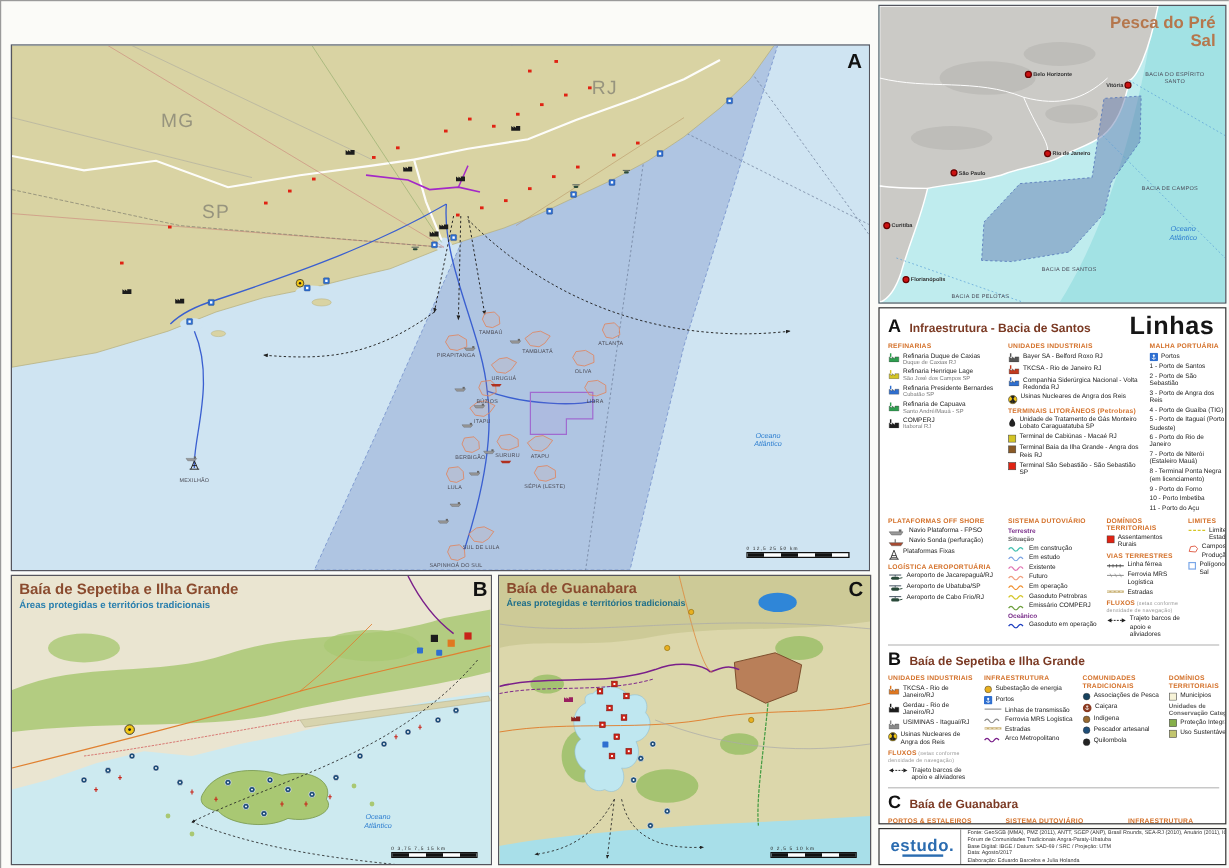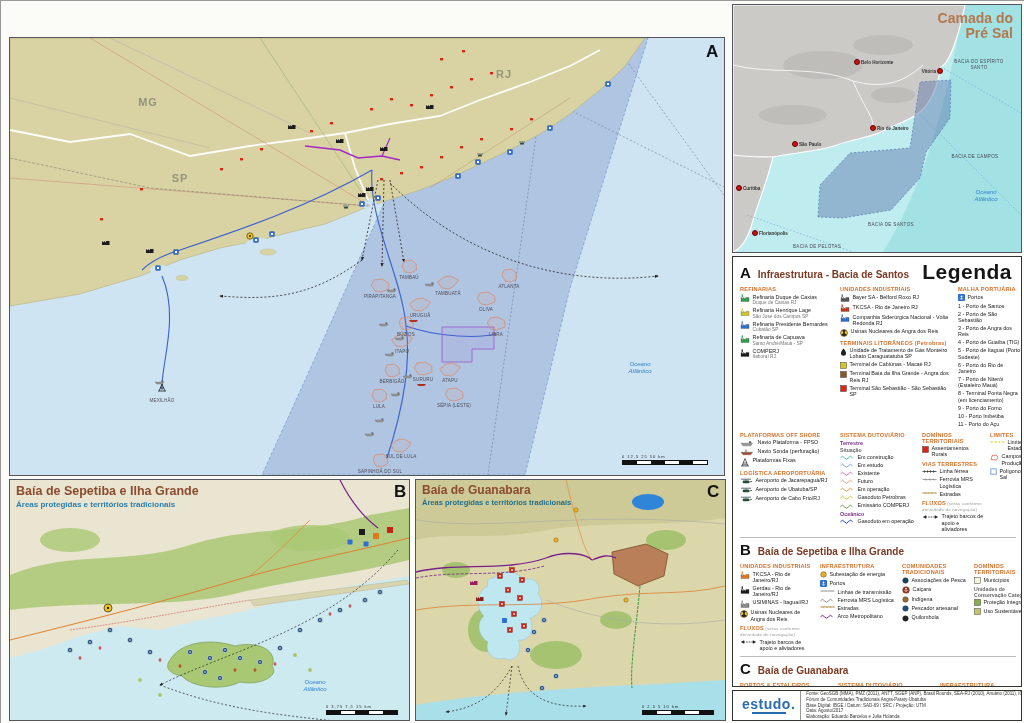--- a/index.html
+++ b/index.html
@@ -12,21 +12,21 @@
   #hdr2{font-size:10px;font-weight:700;font-style:italic;color:#1e3f9e;line-height:1.1;}
   
   #panel-mapA{left:8px;top:36px;width:716px;height:439px;background:#cfe4f2;}
   #panel-mini{left:731px;top:3px;width:290px;height:249px;background:#bfecee;}
   #panel-legend{left:731px;top:255px;width:290px;height:431px;background:#ffffff;border:1px solid #333;}
   #panel-credits{left:731px;top:689px;width:290px;height:31px;border:1px solid #333;display:flex;align-items:center;gap:5px;padding:2px 4px;}
   #panel-mapB{left:8px;top:478px;width:401px;height:242px;background:#eae5d1;}
   #panel-mapC{left:414px;top:478px;width:311px;height:242px;background:#dcd7ab;}
   svg.maplayer{position:absolute;left:0;top:0;}
   .map-label{position:absolute;transform:translate(-50%,-50%);white-space:nowrap;pointer-events:none;z-index:5;}
-  .state-label{font-size:11px;font-weight:700;color:#97947e;letter-spacing:1px;}
+  .state-label{font-size:16px;font-weight:400;color:#97947e;letter-spacing:1px;}
   .field-label{font-size:4.5px;color:#4a4a55;letter-spacing:.2px;}
   .ocean-label{font-size:6px;font-style:italic;color:#2f7fd0;white-space:normal;width:34px;text-align:center;line-height:1.2;}
   .basin-label{font-size:4.6px;color:#4a4a58;letter-spacing:.3px;white-space:normal;width:56px;text-align:center;line-height:1.25;}
   .city-dot{position:absolute;width:4px;height:4px;border-radius:50%;background:#cc1111;border:.5px solid #660000;transform:translate(-50%,-50%);z-index:5;}
   .city-label{font-size:4.6px;font-weight:700;color:#333;transform:translate(0,-50%);}
   .map-letter{position:absolute;font-size:17px;font-weight:800;color:#111;z-index:6;}
   .map-title{position:absolute;z-index:6;font-weight:700;color:#8a4b2e;}
   .map-subtitle{position:absolute;z-index:6;font-weight:700;}
   #miniTitle{position:absolute;right:8px;top:6px;width:96px;text-align:right;font-size:14px;line-height:1.1;font-weight:800;color:#b5774d;z-index:6;}
   .scalebar{position:absolute;z-index:6;}
@@ -324,21 +324,21 @@
         <path d="M0,60 C40,70 80,60 120,76 C150,84 170,78 190,60"></path>
         <path d="M120,76 C130,100 140,112 140,120"></path>
       </g>
       <polygon points="85,212 87,180 117,148 177,143 187,77 218,75 217,113 193,147 187,173 158,205 110,213" fill="rgba(90,115,170,0.45)" stroke="#5577bb" stroke-width="0.7" stroke-dasharray="2 2"></polygon>
       <g stroke="#5aa0d8" stroke-width="0.6" stroke-dasharray="1.5 2" fill="none">
         <path d="M208,62 L288,108"></path>
           <path d="M186,108 L288,210"></path>
           <path d="M14,210 L120,247"></path>
       </g>
     </svg>
-    <div id="miniTitle">Camada do Pré Sal</div>
+    <div id="miniTitle">Pesca do Pré Sal</div>
     <div class="map-label ocean-label" style="left:253px;top:191px;">Oceano Atlântico</div>
     <div id="mini-overlays">
         <div class="city-dot" style="left: 124px; top: 57px;"></div>
         <div class="city-label" style="position: absolute; top: 57px; left: 128px;">Belo Horizonte</div>
         <div class="city-dot" style="left: 207px; top: 66px;"></div>
         <div class="city-label" style="position: absolute; top: 66px; right: 85px;">Vitória</div>
         <div class="city-dot" style="left: 140px; top: 123px;"></div>
         <div class="city-label" style="position: absolute; top: 123px; left: 144px;">Rio de Janeiro</div>
         <div class="city-dot" style="left: 62px; top: 139px;"></div>
         <div class="city-label" style="position: absolute; top: 139px; left: 66px;">São Paulo</div>
@@ -347,21 +347,21 @@
         <div class="city-dot" style="left: 22px; top: 228px;"></div>
         <div class="city-label" style="position: absolute; top: 228px; left: 26px;">Florianópolis</div>
         <div class="map-label basin-label" style="left: 246px; top: 60px;">BACIA DO ESPÍRITO SANTO</div>
         <div class="map-label basin-label" style="left: 242px; top: 152px;">BACIA DE CAMPOS</div>
         <div class="map-label basin-label" style="left: 158px; top: 220px;">BACIA DE SANTOS</div>
         <div class="map-label basin-label" style="left: 84px; top: 242px;">BACIA DE PELOTAS</div>
       </div>
   </div>
 
   <div id="panel-legend" class="panel">
-    <div id="legendTitle">Legenda</div>
+    <div id="legendTitle">Linhas</div>
     <div id="legend-sections">
         <div class="lg-sec">
           <div class="lg-sec-h">
             <span class="lg-letter">A</span>
             <span class="lg-title">Infraestrutura - Bacia de Santos</span>
           </div>
           <div class="lg-row">
             <div class="lg-col" style="width: 94px;">
               <div class="lg-gh">REFINARIAS</div>
               <div class="lg-item">

